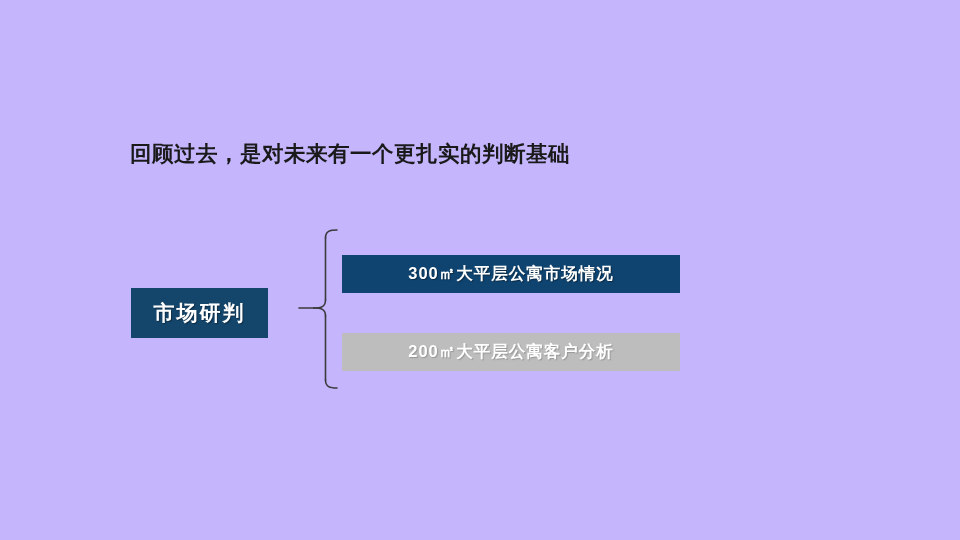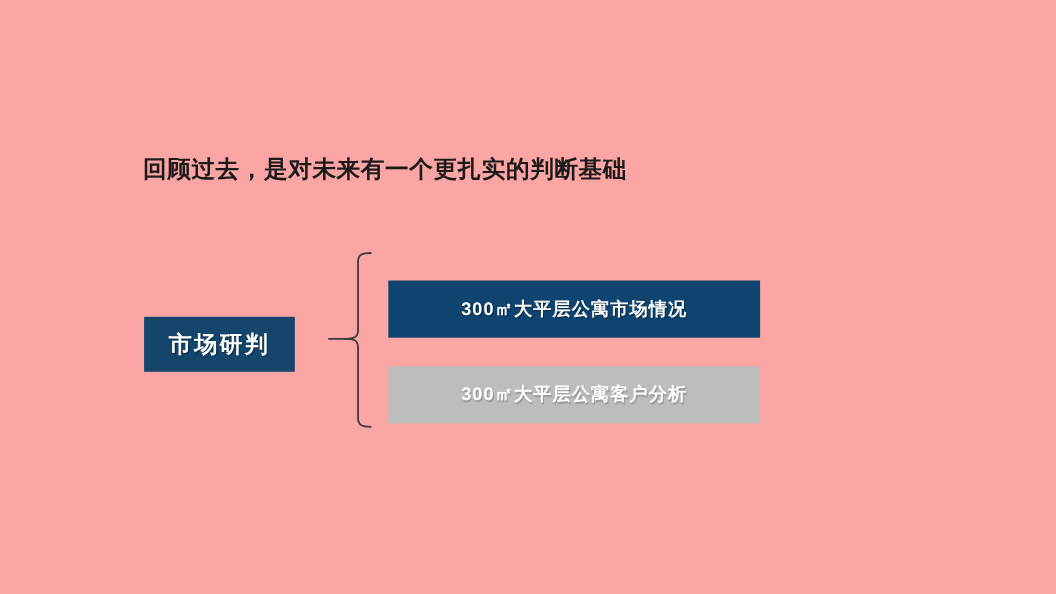--- a/index.html
+++ b/index.html
@@ -8,21 +8,21 @@
     padding: 0;
     background: #ffffff;
   }
   body {
     font-family: "Liberation Sans", "DejaVu Sans", sans-serif;
   }
   .slide {
     position: relative;
     width: 960px;
     height: 540px;
-    background: #fca5a5;
+    background: #c4b5fd;
     overflow: hidden;
   }
 
   
   .slide-title {
     position: absolute;
     left: 130px;
     top: 139px;
     width: 700px;
     font-size: 21.5px;
@@ -70,23 +70,23 @@
     left: 296px;
     top: 228px;
     width: 48px;
     height: 166px;
     pointer-events: none;
   }
 
   
   .child-node {
     position: absolute;
-    left: 353px;
+    left: 342px;
     width: 338px;
-    height: 52px;
+    height: 38px;
     display: flex;
     align-items: center;
     justify-content: center;
     box-sizing: border-box;
   }
   .child-node .node-label {
     color: #ffffff;
     font-size: 16.5px;
     font-weight: bold;
     letter-spacing: 1px;
@@ -135,17 +135,17 @@
       <path d="M29.5 88 L29.5 152" stroke="#3b3b3b" stroke-width="1.6" stroke-linecap="round" fill="none"></path>
 
       <path d="M29.5 152 C 29.5 159, 34 160, 41 160" stroke="#3b3b3b" stroke-width="1.6" stroke-linecap="round" fill="none"></path>
     </svg>
 
     <div class="child-node primary">
       <span class="node-label">300㎡大平层公寓市场情况</span>
     </div>
 
     <div class="child-node secondary">
-      <span class="node-label">300㎡大平层公寓客户分析</span>
+      <span class="node-label">200㎡大平层公寓客户分析</span>
     </div>
 
   </div>
 </div>
 
 </body></html>

